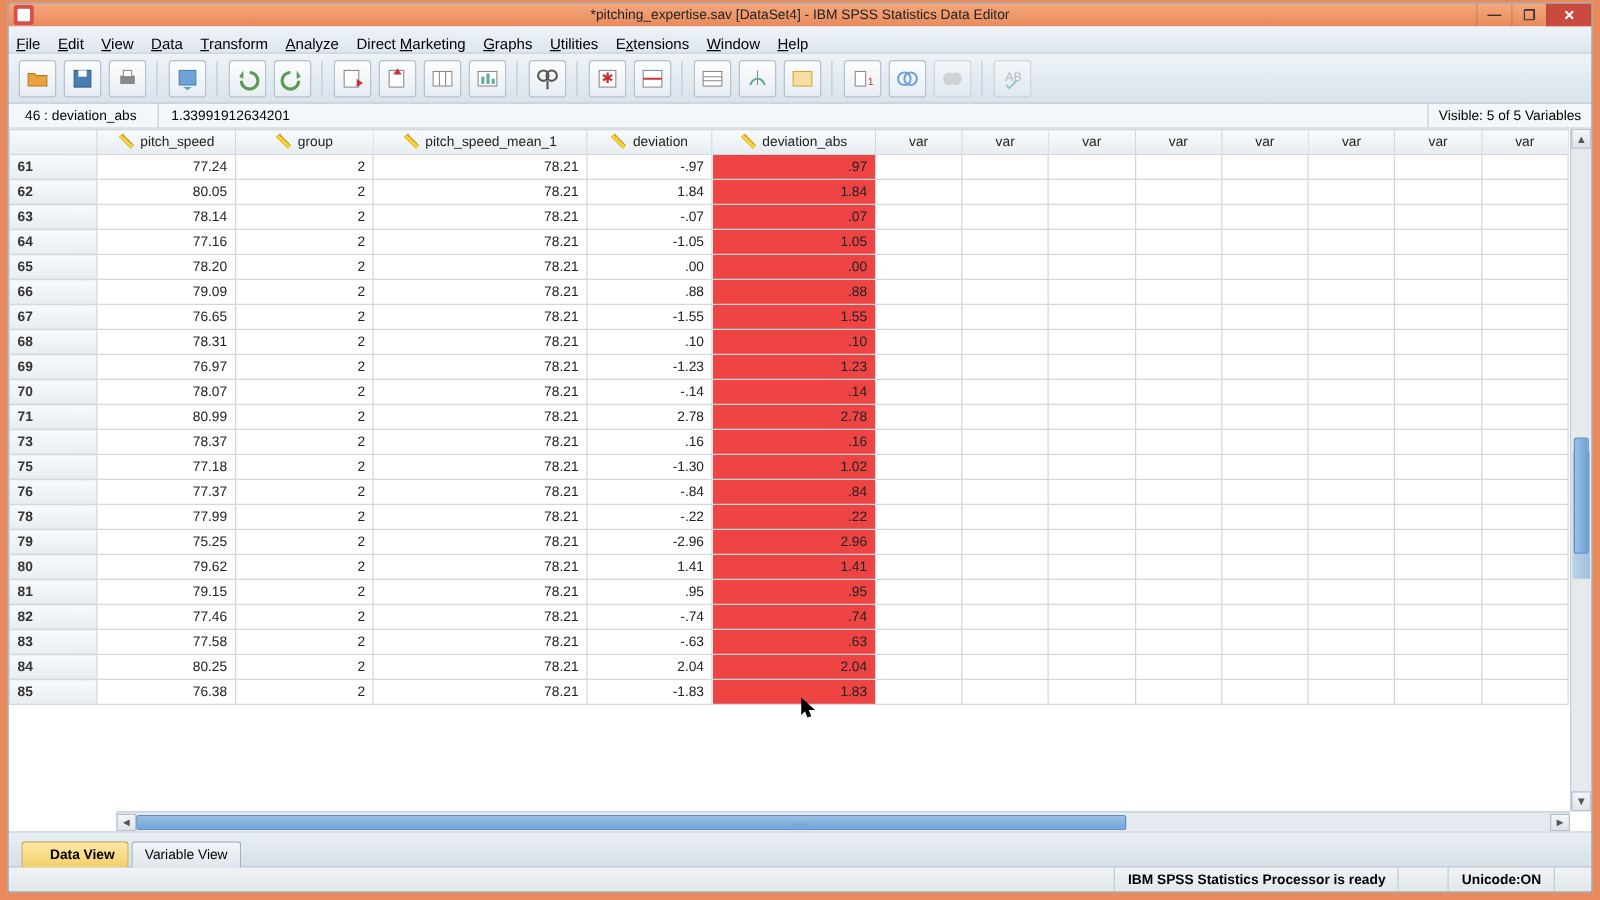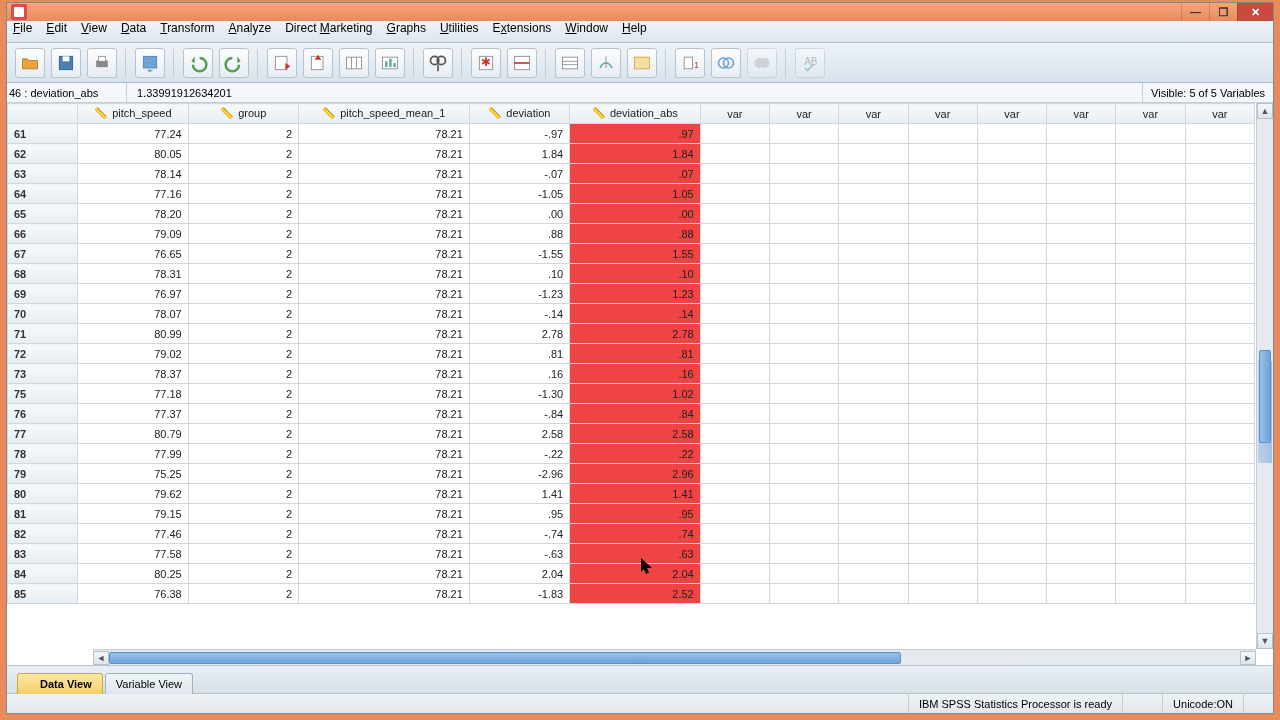--- a/index.html
+++ b/index.html
@@ -5,29 +5,29 @@
   * { box-sizing: border-box; margin: 0; padding: 0; }
   html, body { width: 1280px; height: 720px; overflow: hidden; font-family: Tahoma, Arial, sans-serif; background: #e88a5c; }
   .window { position: absolute; left: 6px; top: 2px; width: 1268px; height: 712px; background: #fff; border: 1px solid #888; display: flex; flex-direction: column; }
   .titlebar { height: 18px; background: linear-gradient(#f4a87c,#e88a5c); display: flex; align-items: center; font-size: 11px; color: #222; position: relative; }
   .titlebar .app-icon { width: 16px; height: 16px; margin: 0 4px; background: #d94e4e; border-radius: 2px; position: relative; }
   .titlebar .app-icon::after { content: ""; position: absolute; inset: 3px; background: #fff; border-radius: 1px; }
   .titlebar .title { position: absolute; left: 50%; transform: translateX(-50%); }
   .winbtns { position: absolute; right: 0; top: 0; display: flex; }
   .winbtn { width: 28px; height: 18px; border-left: 1px solid rgba(0,0,0,.15); display: flex; align-items: center; justify-content: center; font-size: 11px; font-weight: bold; color: #333; }
   .winbtn.close { background: #c84b3e; color: #fff; width: 36px; }
-  .menubar { height: 22px; background: linear-gradient(#eef3f8,#dde6ef); border-bottom: 1px solid #b7c3cf; display: flex; align-items: flex-start; font-size: 12px; padding-left: 6px; gap: 14px; }
+  .menubar { height: 22px; background: linear-gradient(#eef3f8,#dde6ef); border-bottom: 1px solid #b7c3cf; display: flex; align-items: flex-end; font-size: 12px; padding-left: 6px; gap: 14px; }
   .menubar span { cursor: default; }
   .menubar span u { text-decoration: underline; }
   .toolbar { height: 40px; background: linear-gradient(#edf3f8,#d9e3ec); border-bottom: 1px solid #aeb9c4; display: flex; align-items: center; padding: 0 8px; gap: 6px; }
   .tbtn { width: 30px; height: 30px; border: 1px solid #b6c2cd; border-radius: 3px; background: linear-gradient(#fdfdfe,#e6edf3); display:flex; align-items:center; justify-content:center; }
   .tbtn svg { width: 20px; height: 20px; }
   .tsep { width: 2px; height: 28px; border-left: 1px solid #c0cbd5; margin: 0 2px; }
   .cellref { height: 20px; background: #f4f7fa; border-bottom: 1px solid #c3cdd6; display: flex; align-items: center; font-size: 11px; }
-  .cellref .ref { width: 120px; padding-left: 2px; border-right: 1px solid #c3cdd6; height: 100%; display:flex; align-items:center; }
+  .cellref .ref { width: 120px; padding-left: 13px; border-right: 1px solid #c3cdd6; height: 100%; display:flex; align-items:center; }
   .cellref .val { padding-left: 10px; flex:1; }
   .cellref .vis { padding: 0 8px; border-left: 1px solid #c3cdd6; height:100%; display:flex; align-items:center; }
   .grid-wrap { flex: 1; position: relative; background: #fff; overflow: hidden; }
   table.grid { border-collapse: collapse; table-layout: fixed; width: 1248px; font-size: 11px; color: #222; }
   table.grid th, table.grid td { border: 1px solid #d2d7db; height: 20px; padding: 0 6px; white-space: nowrap; overflow: hidden; }
   table.grid thead th { background: linear-gradient(#f7fafc,#e7edf2); font-weight: normal; text-align: center; height: 20px; position: sticky; top:0; }
   table.grid thead th .ruler { color: #b78a2e; margin-right: 4px; }
   .rownum { width: 70px; text-align: left; background: linear-gradient(#f7fafc,#e7edf2); color: #333; }
   .c-ps { width: 110px; } .c-gr { width: 110px; } .c-mean { width: 170px; } .c-dev { width: 100px; } .c-abs { width: 130px; } .c-var { width: 69px; }
   td.num { text-align: right; }
@@ -39,31 +39,32 @@
   .vscroll .bluezone { position:absolute; left:1px; right:1px; top:47%; height:20%; background: linear-gradient(90deg,#8fb9e3,#5f96d1); opacity:.5; }
   .hscroll { position:absolute; left:86px; right:17px; bottom:0; height:16px; background:#e6eaee; border-top:1px solid #c3cdd6; display:flex; align-items:center; }
   .hscroll .arrow { width:16px; height:14px; background: linear-gradient(#f3f6f9,#dde4ea); border:1px solid #b6c2cd; display:flex; align-items:center; justify-content:center; font-size:9px; color:#555; }
   .hscroll .track { flex:1; height:14px; position:relative; }
   .hscroll .thumb { position:absolute; left:0; top:1px; bottom:1px; width:70%; background: linear-gradient(#9bc0e6,#6fa3d8); border:1px solid #5b8fc8; border-radius:2px; }
   .gripper { position:absolute; left:50%; bottom:0; transform:translateX(-50%); font-size:10px; color:#888; }
   .tabs { height: 28px; background: linear-gradient(#e9eff4,#d7e0e8); border-top:1px solid #b7c3cf; display:flex; align-items:flex-end; padding-left:10px; gap:2px; }
   .tab { padding:4px 10px; font-size:11px; border:1px solid #9fb0bf; border-bottom:none; border-radius:3px 3px 0 0; background: linear-gradient(#f1f5f8,#dfe7ee); position:relative; top:1px; }
   .tab.active { background: linear-gradient(#fde9a5,#f3cf6a); border-color:#caa742; font-weight:bold;padding-left:22px; }
   .status { height: 20px; background: linear-gradient(#f0f3f6,#e1e7ec); border-top:1px solid #b7c3cf; display:flex; align-items:center; font-size:11px; }
-  .status .cell { border-left:1px solid #c3cdd6; padding:0 10px; height:100%; display:flex; align-items:center; }
+  .status .cell { border-left:1px solid #c3cdd6; padding:0 10px; height:100%; display:flex; align-items:center;font-weight:bold; }
   .status .spacer { flex:1; }
   .cursor { position:absolute; left:640px; top:558px; width:14px; height:18px; pointer-events:none; z-index:50; }
 </style>
 </head>
 <body>
 
 <div class="window">
 
   <div class="titlebar">
     <div class="app-icon"></div>
+    <div class="title">*pitching_expertise.sav [DataSet4] - IBM SPSS Statistics Data Editor</div>
     <div class="winbtns">
       <div class="winbtn">—</div>
       <div class="winbtn">❐</div>
       <div class="winbtn close">✕</div>
     </div>
   </div>
 
   <div class="menubar">
     <span><u>F</u>ile</span>
     <span><u>E</u>dit</span>
@@ -426,36 +427,20 @@
             <td></td>
             <td></td>
             <td></td>
             <td></td>
             <td></td>
             <td></td>
             <td></td>
             <td></td>
           </tr>
           <tr>
-            <th class="rownum">72</th>
-            <td class="num">79.02</td>
-            <td class="num">2</td>
-            <td class="num">78.21</td>
-            <td class="num">.81</td>
-            <td class="num hi">.81</td>
-            <td></td>
-            <td></td>
-            <td></td>
-            <td></td>
-            <td></td>
-            <td></td>
-            <td></td>
-            <td></td>
-          </tr>
-          <tr>
             <th class="rownum">73</th>
             <td class="num">78.37</td>
             <td class="num">2</td>
             <td class="num">78.21</td>
             <td class="num">.16</td>
             <td class="num hi">.16</td>
             <td></td>
             <td></td>
             <td></td>
             <td></td>
@@ -490,36 +475,20 @@
             <td></td>
             <td></td>
             <td></td>
             <td></td>
             <td></td>
             <td></td>
             <td></td>
             <td></td>
           </tr>
           <tr>
-            <th class="rownum">77</th>
-            <td class="num">80.79</td>
-            <td class="num">2</td>
-            <td class="num">78.21</td>
-            <td class="num">2.58</td>
-            <td class="num hi">2.58</td>
-            <td></td>
-            <td></td>
-            <td></td>
-            <td></td>
-            <td></td>
-            <td></td>
-            <td></td>
-            <td></td>
-          </tr>
-          <tr>
             <th class="rownum">78</th>
             <td class="num">77.99</td>
             <td class="num">2</td>
             <td class="num">78.21</td>
             <td class="num">-.22</td>
             <td class="num hi">.22</td>
             <td></td>
             <td></td>
             <td></td>
             <td></td>
@@ -623,21 +592,21 @@
             <td></td>
             <td></td>
             <td></td>
           </tr>
           <tr>
             <th class="rownum">85</th>
             <td class="num">76.38</td>
             <td class="num">2</td>
             <td class="num">78.21</td>
             <td class="num">-1.83</td>
-            <td class="num hi">2.52</td>
+            <td class="num hi">1.83</td>
             <td></td>
             <td></td>
             <td></td>
             <td></td>
             <td></td>
             <td></td>
             <td></td>
             <td></td>
           </tr>
         </tbody>

